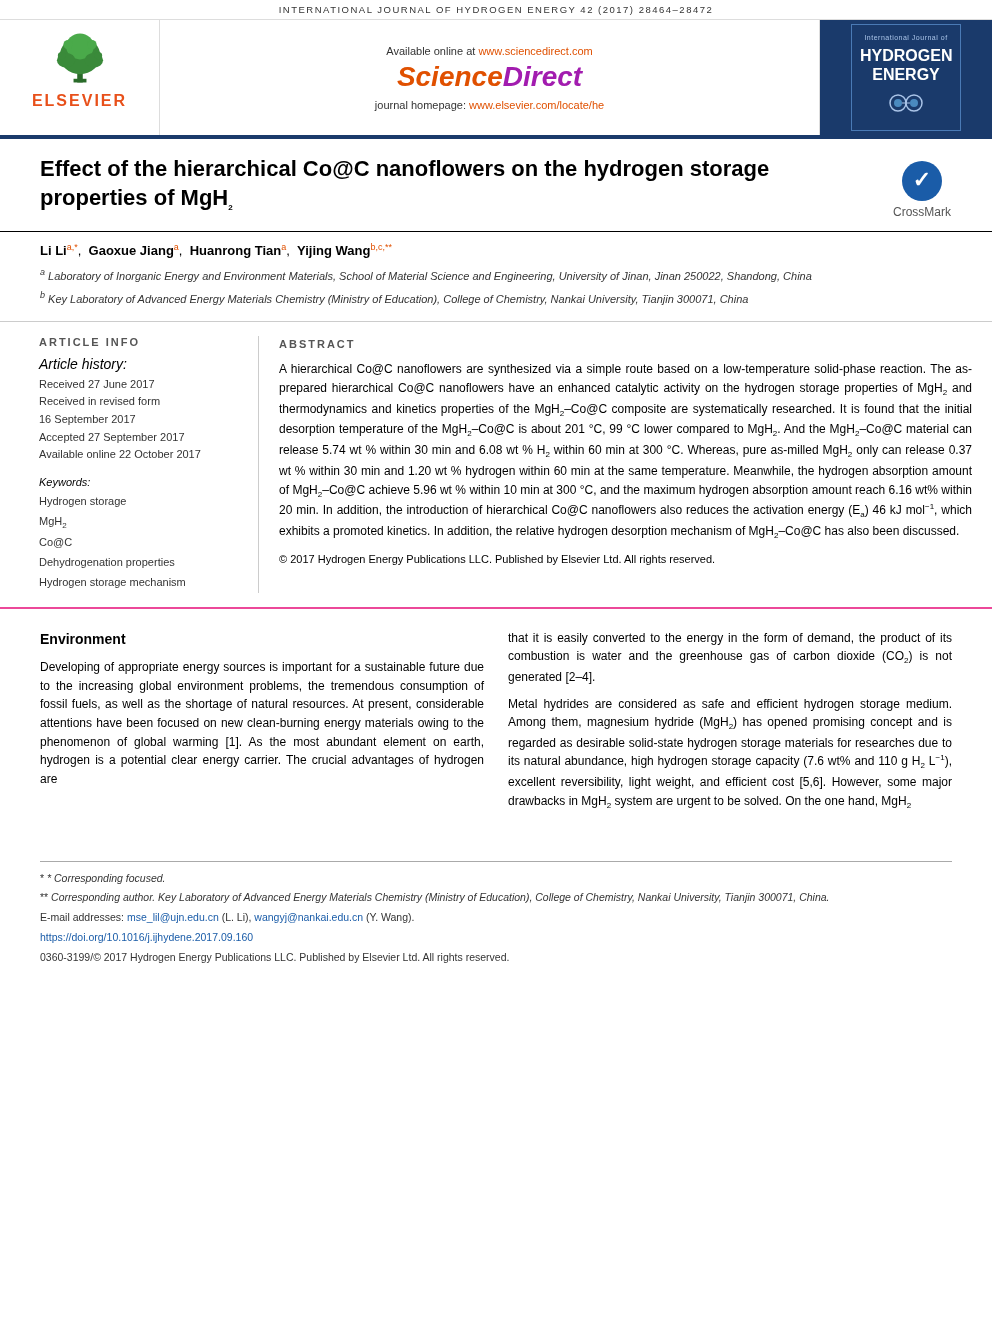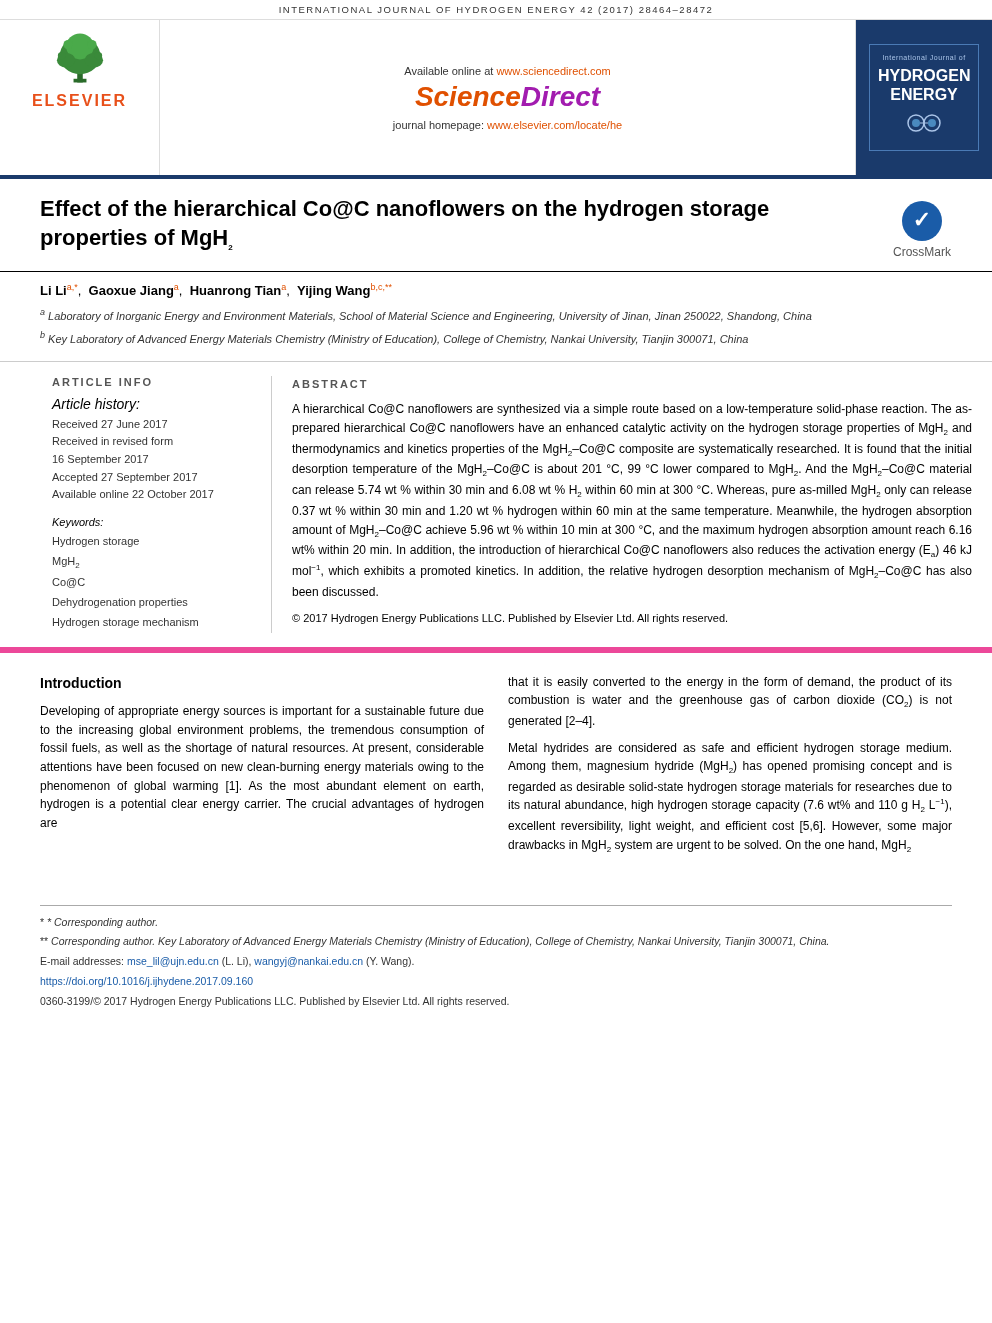--- a/index.html
+++ b/index.html
@@ -96,26 +96,26 @@
       color: #333;
       margin-top: 6px;
     }
 
     .journal-homepage-row a {
       color: #e05000;
       text-decoration: none;
     }
 
     .hydrogen-journal-box {
-      width: 136px;
+      width: 172px;
       background: #1a3a6b;
       display: flex;
       align-items: center;
       justify-content: center;
-      padding: 24px;
+      padding: 4px;
     }
 
     .hydrogen-journal-inner {
       background: #1a3a6b;
       color: #fff;
       text-align: center;
       font-size: 9px;
       line-height: 1.3;
       border: 1px solid #4a7ab5;
       padding: 8px;
@@ -216,22 +216,22 @@
     }
 
     .affil-sup {
       font-size: 9px;
       vertical-align: super;
     }
 
     
     .two-col-section {
       display: flex;
-      padding: 14px 20px 14px 52px;
-      border-bottom: 6px solid #ec4899;
+      padding: 14px 20px 14px 39px;
+      border-bottom: 2px solid #ec4899;
       gap: 20px;
     }
 
     .article-info-col {
       width: 220px;
       min-width: 220px;
       font-size: 11px;
       border-right: 1px solid #ccc;
       padding-right: 16px;
     }
@@ -479,40 +479,40 @@
       A hierarchical Co@C nanoflowers are synthesized via a simple route based on a low-temperature solid-phase reaction. The as-prepared hierarchical Co@C nanoflowers have an enhanced catalytic activity on the hydrogen storage properties of MgH<sub>2</sub> and thermodynamics and kinetics properties of the MgH<sub>2</sub>–Co@C composite are systematically researched. It is found that the initial desorption temperature of the MgH<sub>2</sub>–Co@C is about 201 °C, 99 °C lower compared to MgH<sub>2</sub>. And the MgH<sub>2</sub>–Co@C material can release 5.74 wt % within 30 min and 6.08 wt % H<sub>2</sub> within 60 min at 300 °C. Whereas, pure as-milled MgH<sub>2</sub> only can release 0.37 wt % within 30 min and 1.20 wt % hydrogen within 60 min at the same temperature. Meanwhile, the hydrogen absorption amount of MgH<sub>2</sub>–Co@C achieve 5.96 wt % within 10 min at 300 °C, and the maximum hydrogen absorption amount reach 6.16 wt% within 20 min. In addition, the introduction of hierarchical Co@C nanoflowers also reduces the activation energy (E<sub>a</sub>) 46 kJ mol<sup>−1</sup>, which exhibits a promoted kinetics. In addition, the relative hydrogen desorption mechanism of MgH<sub>2</sub>–Co@C has also been discussed.
     </div>
     <div class="abstract-copyright">© 2017 Hydrogen Energy Publications LLC. Published by Elsevier Ltd. All rights reserved.</div>
   </div>
 </div>
 
 <div class="main-content">
   <div class="intro-two-col">
 
     <div class="intro-col">
-      <div class="intro-heading">Introduction</div>
+      <div class="intro-heading">Environment</div>
       <div class="intro-para">
         Developing of appropriate energy sources is important for a sustainable future due to the increasing global environment problems, the tremendous consumption of fossil fuels, as well as the shortage of natural resources. At present, considerable attentions have been focused on new clean-burning energy materials owing to the phenomenon of global warming [1]. As the most abundant element on earth, hydrogen is a potential clear energy carrier. The crucial advantages of hydrogen are
       </div>
     </div>
 
     <div class="intro-col">
       <div class="intro-para">
         that it is easily converted to the energy in the form of demand, the product of its combustion is water and the greenhouse gas of carbon dioxide (CO<sub>2</sub>) is not generated [2–4].
       </div>
       <div class="intro-para">
         Metal hydrides are considered as safe and efficient hydrogen storage medium. Among them, magnesium hydride (MgH<sub>2</sub>) has opened promising concept and is regarded as desirable solid-state hydrogen storage materials for researches due to its natural abundance, high hydrogen storage capacity (7.6 wt% and 110 g H<sub>2</sub> L<sup>−1</sup>), excellent reversibility, light weight, and efficient cost [5,6]. However, some major drawbacks in MgH<sub>2</sub> system are urgent to be solved. On the one hand, MgH<sub>2</sub>
       </div>
     </div>
   </div>
 </div>
 
 <div class="footnotes-section">
   <div class="footnote-line">
-    * <em>* Corresponding author.</em>
+    * <em>* Corresponding focused.</em>
   </div>
   <div class="footnote-line">
     ** <em>Corresponding author. Key Laboratory of Advanced Energy Materials Chemistry (Ministry of Education), College of Chemistry, Nankai University, Tianjin 300071, China.</em>
   </div>
   <div class="footnote-line">
     E-mail addresses: <a href="#" class="link-blue">mse_lil@ujn.edu.cn</a> (L. Li), <a href="#" class="link-blue">wangyj@nankai.edu.cn</a> (Y. Wang).
   </div>
   <div class="footnote-line">
     <a href="#" class="link-blue">https://doi.org/10.1016/j.ijhydene.2017.09.160</a>
   </div>

